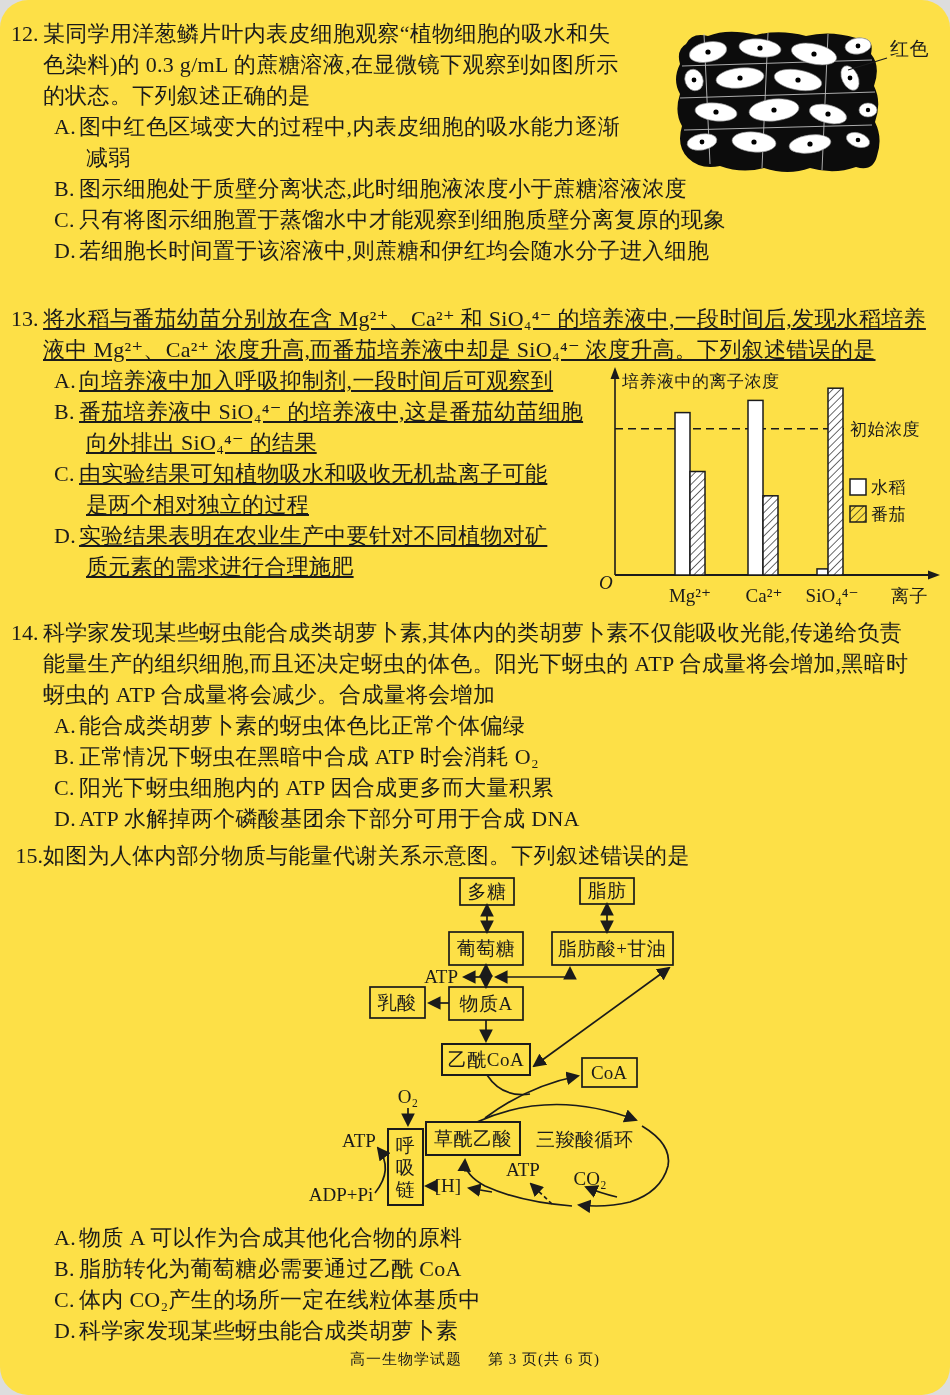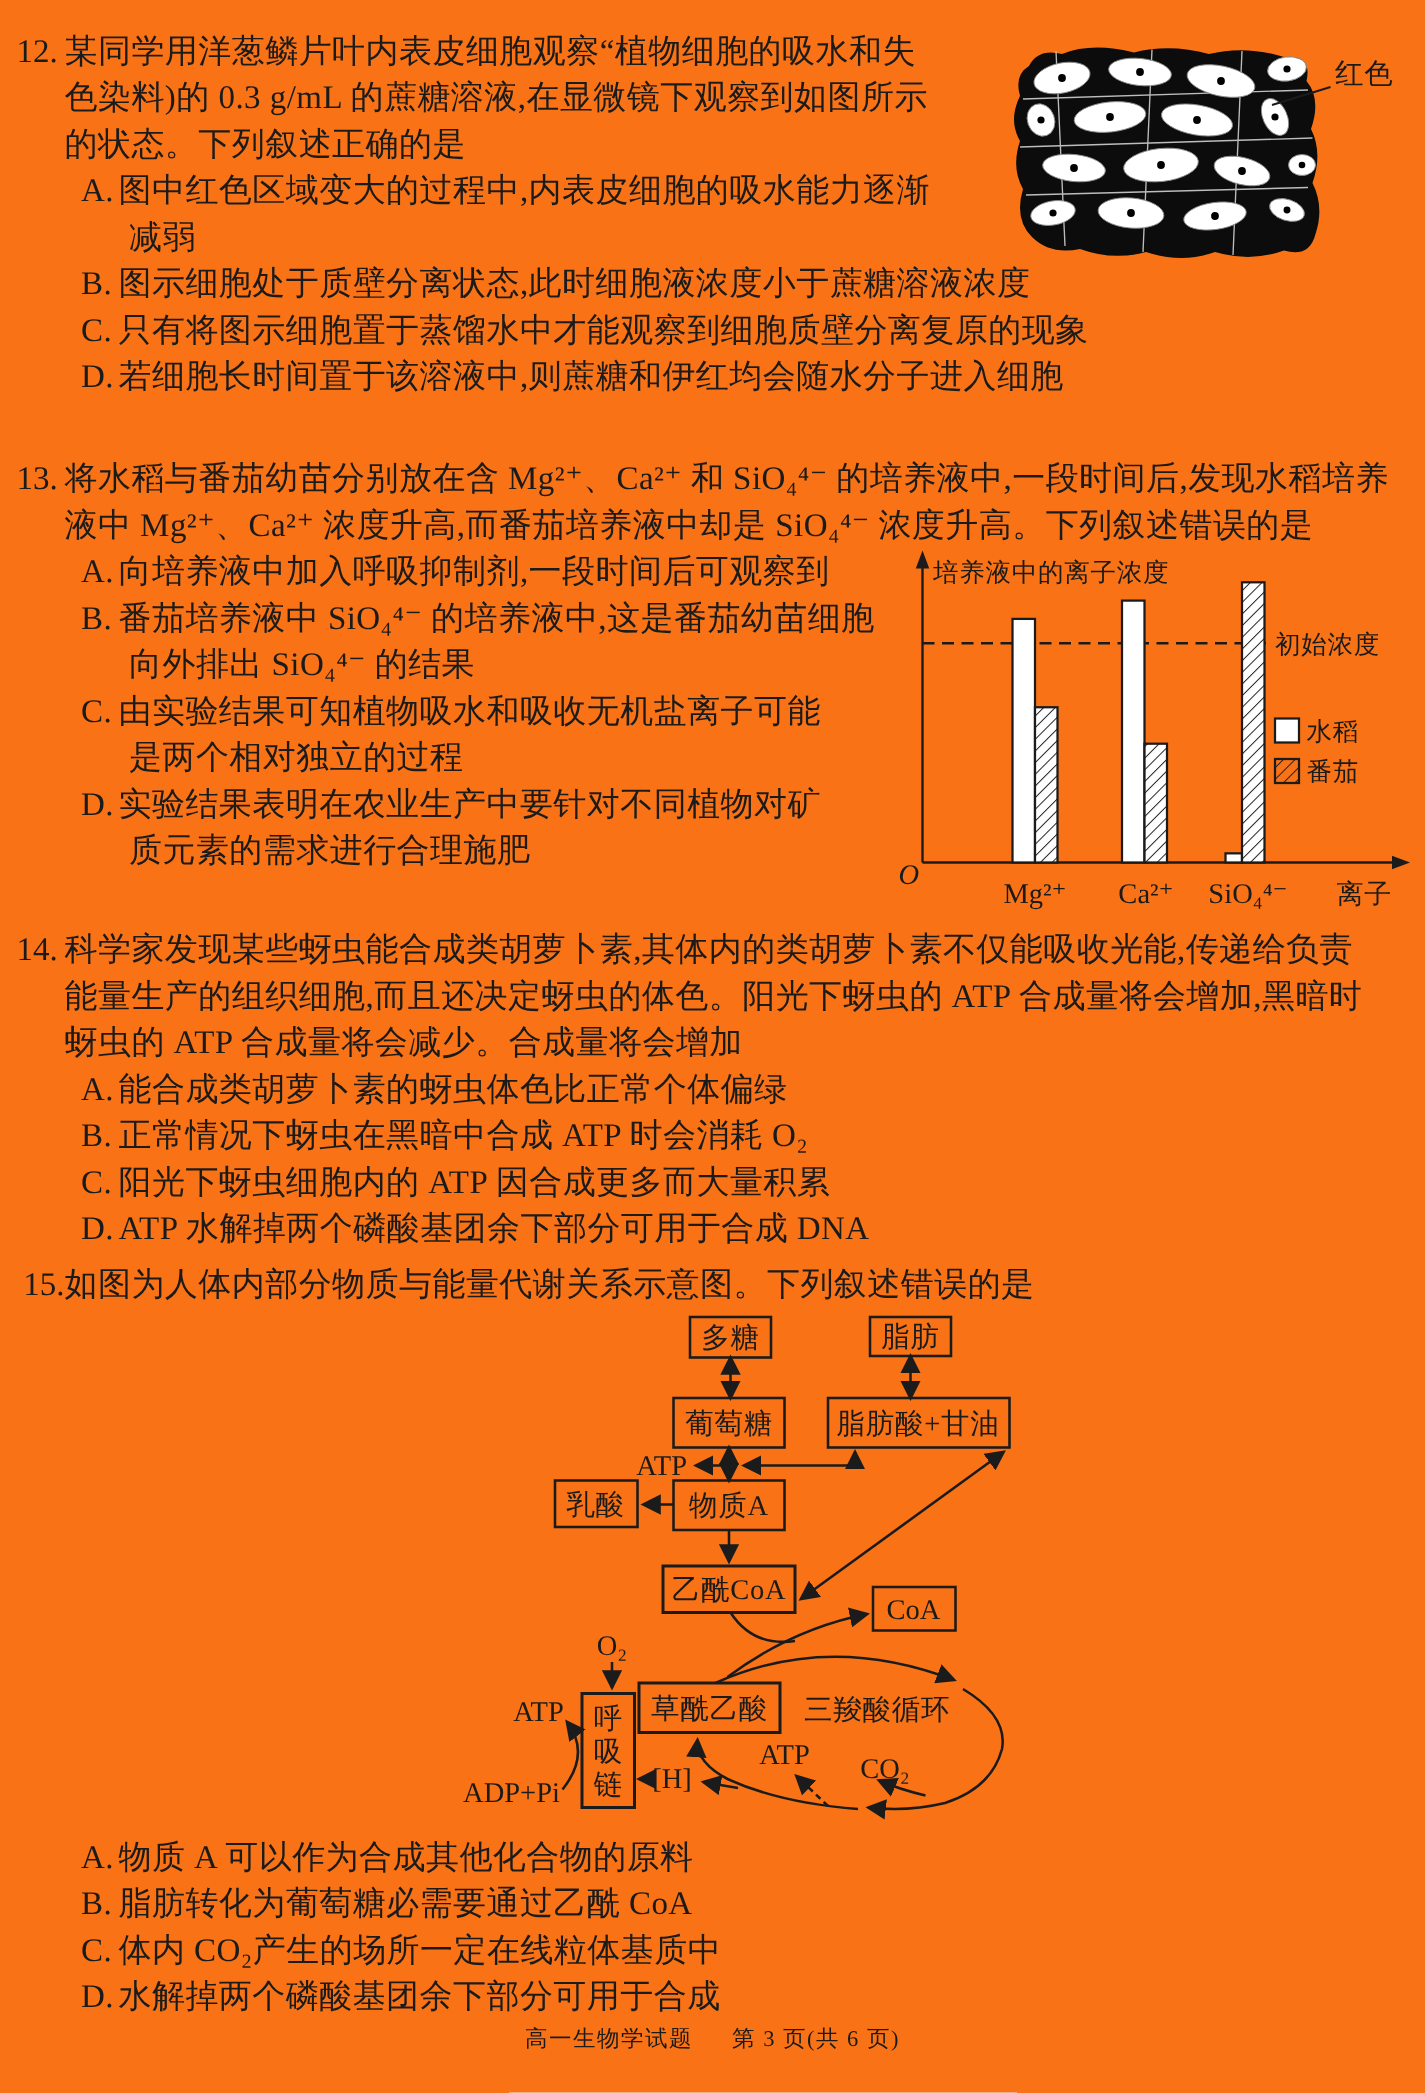--- a/index.html
+++ b/index.html
@@ -1,18 +1,18 @@
 <!DOCTYPE html>
 <html><head>
 <meta charset="utf-8">
 <title>高一生物学试题</title>
 <style>
   html,body{margin:0;padding:0;background:#ddd;}
-  #page{position:relative;width:950px;height:1395px;margin:0 auto;background:#f97316;
-        font-family:"Liberation Serif","DejaVu Serif",serif;color:#1b1b1b;overflow:hidden;}
+  #page{position:relative;width:950px;height:1395px;margin:0 auto;background:#fde047;
+        font-family:"Liberation Serif","DejaVu Serif",serif;color:#1b1b1b;overflow:hidden;border-radius:28px;}
   .q{position:absolute;left:11px;font-size:22px;line-height:31px;letter-spacing:.3px;white-space:nowrap;}
   .qline{height:31px;}
   .qnum{display:inline-block;width:32px;letter-spacing:0;}
   .cont{padding-left:32px;}
   .opt{padding-left:43px;}
   .optlabel{display:inline-block;min-width:25px;}
   .optcont{padding-left:75px;}
   .fig{position:absolute;}
   .footer{position:absolute;top:1350px;left:0;width:100%;display:flex;justify-content:center;
           gap:26px;font-size:15px;letter-spacing:1px;}
@@ -85,21 +85,21 @@
         <circle cx="196" cy="82" r="2.2"></circle>
       <circle cx="30" cy="114" r="2.4"></circle>
         <circle cx="82" cy="114" r="2.6"></circle>
         <circle cx="138" cy="116" r="2.6"></circle>
         <circle cx="186" cy="112" r="2.3"></circle>
     </g>
     <line x1="215" y1="30" x2="176" y2="42" stroke="#1b1b1b" stroke-width="1.3"></line>
     <text x="218" y="27" class="cjk19">红色</text>
   </svg>
 
-  <div class="q" style="top:303px;">
+  <div class="q" style="top:303px;text-decoration:underline;">
     <div class="qline"><span class="qnum">13.</span><span>将水稻与番茄幼苗分别放在含 Mg²⁺、Ca²⁺ 和 SiO₄⁴⁻ 的培养液中,一段时间后,发现水稻培养</span></div>
     <div class="qline cont">液中 Mg²⁺、Ca²⁺ 浓度升高,而番茄培养液中却是 SiO₄⁴⁻ 浓度升高。下列叙述错误的是</div>
     <div class="qline opt"><span class="optlabel">A.</span><span>向培养液中加入呼吸抑制剂,一段时间后可观察到</span></div>
     <div class="qline opt"><span class="optlabel">B.</span><span>番茄培养液中 SiO₄⁴⁻ 的培养液中,这是番茄幼苗细胞</span></div>
     <div class="qline optcont">向外排出 SiO₄⁴⁻ 的结果</div>
     <div class="qline opt"><span class="optlabel">C.</span><span>由实验结果可知植物吸水和吸收无机盐离子可能</span></div>
     <div class="qline optcont">是两个相对独立的过程</div>
     <div class="qline opt"><span class="optlabel">D.</span><span>实验结果表明在农业生产中要针对不同植物对矿</span></div>
     <div class="qline optcont">质元素的需求进行合理施肥</div>
   </div>
@@ -225,21 +225,21 @@
     <text x="168" y="322" text-anchor="middle" class="lat19">[H]</text>
     <text x="256" y="276" class="cjk19">三羧酸循环</text>
     <text x="243" y="306" text-anchor="middle" class="lat19">ATP</text>
     <text x="310" y="315" text-anchor="middle" class="lat19">CO₂</text>
   </svg>
 
   <div class="q" style="top:1222px;">
     <div class="qline opt"><span class="optlabel">A.</span><span>物质 A 可以作为合成其他化合物的原料</span></div>
     <div class="qline opt"><span class="optlabel">B.</span><span>脂肪转化为葡萄糖必需要通过乙酰 CoA</span></div>
     <div class="qline opt"><span class="optlabel">C.</span><span>体内 CO₂产生的场所一定在线粒体基质中</span></div>
-    <div class="qline opt"><span class="optlabel">D.</span><span>水解掉两个磷酸基团余下部分可用于合成</span></div>
+    <div class="qline opt"><span class="optlabel">D.</span><span>科学家发现某些蚜虫能合成类胡萝卜素</span></div>
   </div>
 
   <div class="footer">
     <span>高一生物学试题</span>
     <span>第 3 页(共 6 页)</span>
   </div>
 
 </div>
 
 </body></html>

